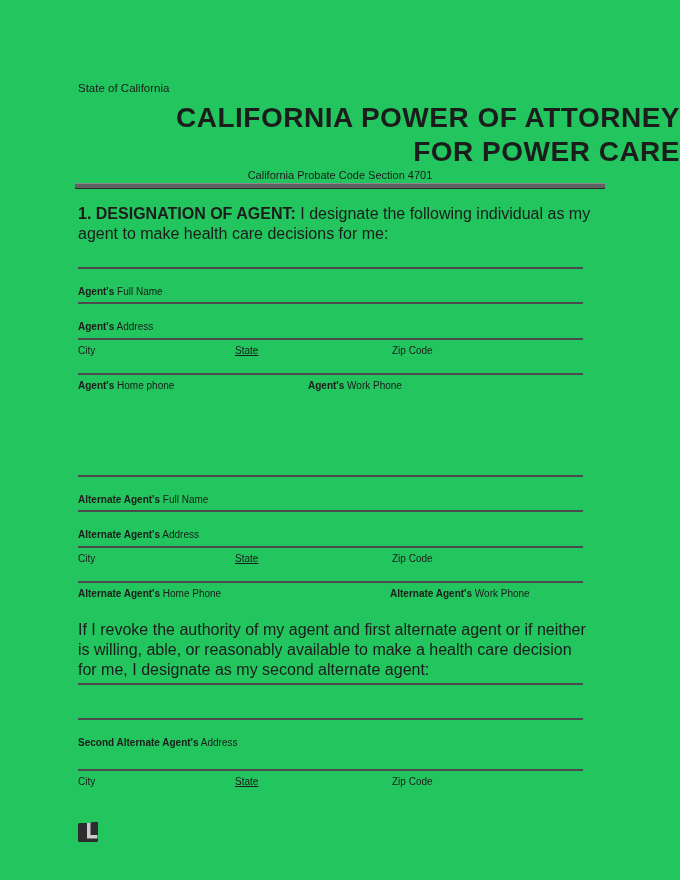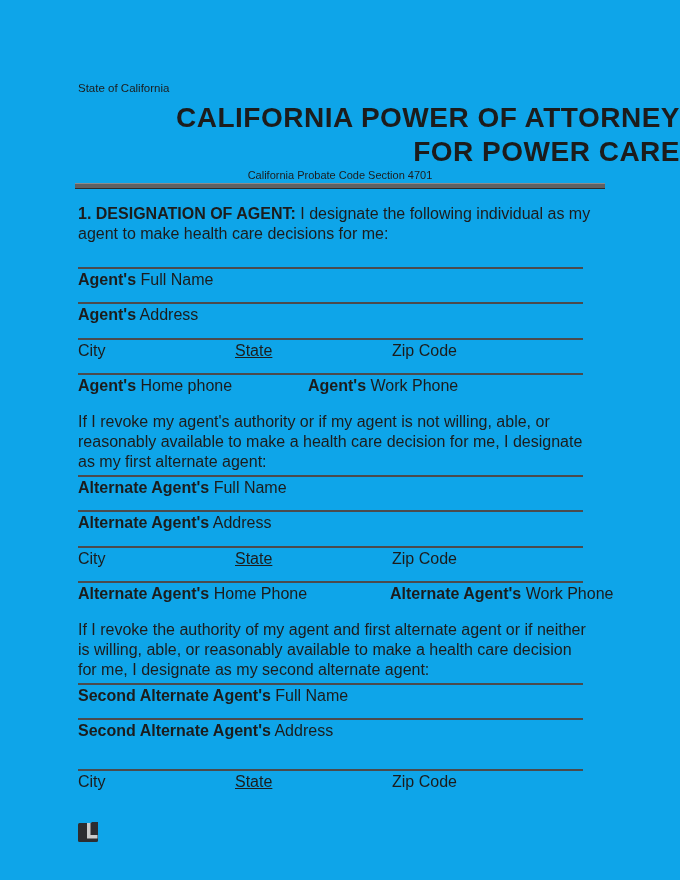--- a/index.html
+++ b/index.html
@@ -1,20 +1,20 @@
 <!DOCTYPE html>
 <html><head>
 <meta charset="utf-8">
 <style>
   html,body{margin:0;padding:0;background:#e8e8e8;}
   .page{
     position:relative;
     width:680px;height:880px;
     margin:0 auto;
-    background:#0ea5e9;
+    background:#22c55e;
     font-family:"Liberation Sans","DejaVu Sans",sans-serif;
     color:#1c1c1c;
     overflow:hidden;
   }
   .state-label{
     position:absolute;left:78px;top:82px;
     font-size:11.5px;
   }
   .title{
     position:absolute;left:0;top:101px;width:680px;
@@ -34,21 +34,21 @@
     font-size:16px;line-height:20px;
   }
   .row{position:absolute;left:78px;width:505px;}
   .line{
     width:505px;height:0;
     border-top:2px solid #4b4b4d;
     cursor:text;
   }
   .lbl{
     position:relative;
-    padding-top:4px;font-size:16px;line-height:14px;
+    padding-top:16px;font-size:10px;line-height:14px;
     white-space:pre;
   }
   .lbl b{font-weight:bold;}
   .pos-abs{position:absolute;top:4px;}
   .p-city{left:0;}
   .p-state{left:157px;text-decoration:underline;}
   .p-zip{left:314px;}
   .p-work-agent{left:230px;text-align:right;}
   .p-work-alt{left:312px;}
   .logo{
@@ -93,21 +93,20 @@
   </div>
 
   <div class="row" style="top:373px">
     <div class="line"></div>
     <div class="lbl">
       <span class="pos-abs p-city"><b>Agent's</b><span> Home phone</span></span>
       <span class="pos-abs p-work-agent"><b>Agent's</b><span> Work Phone</span></span>
     </div>
   </div>
 
-  <div class="para" style="top:412px">If I revoke my agent's authority or if my agent is not willing, able, or reasonably available to make a health care decision for me, I designate as my first alternate agent:</div>
 
   <div class="row" style="top:475px">
     <div class="line"></div>
     <div class="lbl"><b>Alternate Agent's</b><span> Full Name</span></div>
   </div>
 
   <div class="row" style="top:510px">
     <div class="line"></div>
     <div class="lbl"><b>Alternate Agent's</b><span> Address</span></div>
   </div>
@@ -126,21 +125,20 @@
     <div class="lbl">
       <span class="pos-abs p-city"><b>Alternate Agent's</b><span> Home Phone</span></span>
       <span class="pos-abs p-work-alt"><b>Alternate Agent's</b><span> Work Phone</span></span>
     </div>
   </div>
 
   <div class="para" style="top:620px">If I revoke the authority of my agent and first alternate agent or if neither is willing, able, or reasonably available to make a health care decision for me, I designate as my second alternate agent:</div>
 
   <div class="row" style="top:683px">
     <div class="line"></div>
-    <div class="lbl"><b>Second Alternate Agent's</b><span> Full Name</span></div>
   </div>
 
   <div class="row" style="top:718px">
     <div class="line"></div>
     <div class="lbl"><b>Second Alternate Agent's</b><span> Address</span></div>
   </div>
 
   <div class="row" style="top:769px">
     <div class="line"></div>
     <div class="lbl">

